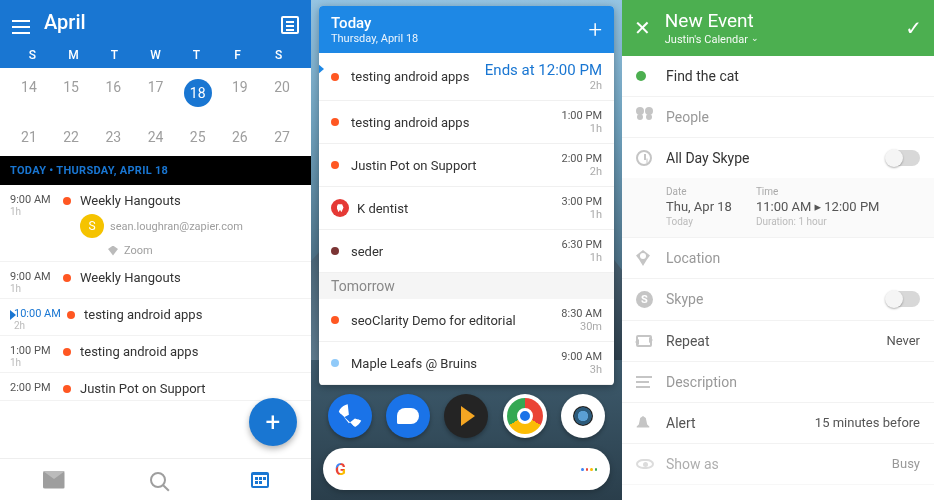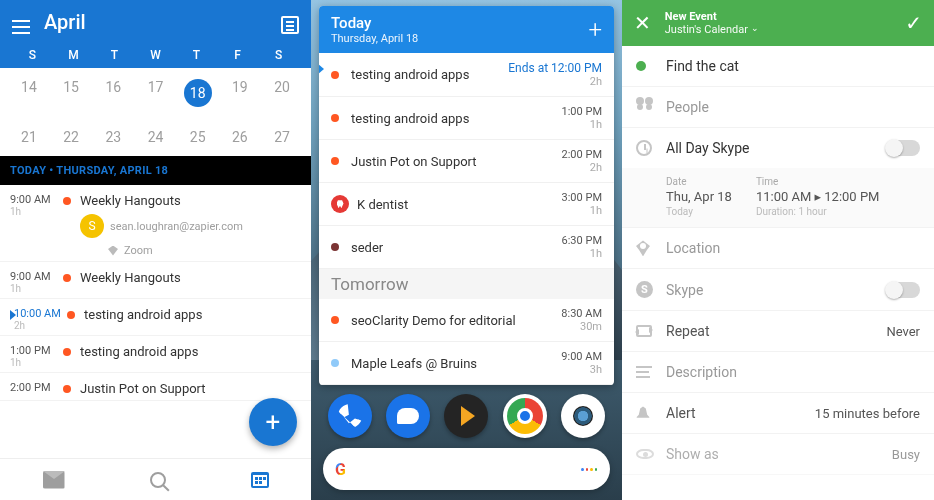--- a/index.html
+++ b/index.html
@@ -53,24 +53,24 @@
   .p2-header { background:#1e88e5; color:#fff; padding:8px 12px; display:flex; justify-content:space-between; align-items:center; }
   .p2-header-l { line-height:1.2; }
   .p2-today { font-size:15px; font-weight:500; }
   .p2-date { font-size:11px; opacity:0.92; }
   .p2-plus { font-size:24px; font-weight:300; }
   .p2-evt { display:flex; align-items:center; padding:8px 12px; border-bottom:1px solid #f0f0f0; font-size:13px; }
   .p2-evt .dot { margin-right:12px; }
   .p2-evt-t { flex:1; color:#333; }
   .p2-evt-r { text-align:right; font-size:11px; color:#555; }
   .p2-evt-r .dur { color:#aaa; }
-  .p2-ends { color:#1976d2 !important; font-size:12px; }
+  .p2-ends { color:#1976d2 !important; font-size:15px; }
   .p2-dent { width:18px; height:18px; border-radius:50%; background:#e53935; margin-right:8px; display:flex; align-items:center; justify-content:center; }
   .p2-dent::after { content:""; width:7px; height:8px; background:#fff; clip-path:polygon(20% 0,80% 0,100% 40%,70% 100%,50% 70%,30% 100%,0 40%); }
-  .p2-tom { background:#f5f5f5; color:#888; font-size:17px; padding:5px 12px; }
+  .p2-tom { background:#f5f5f5; color:#888; font-size:14px; padding:5px 12px; }
   .p2-tri { position:absolute; top:58px; left:-1px; width:0; height:0; border-top:5px solid transparent; border-bottom:5px solid transparent; border-left:6px solid #1e88e5; }
   .p2-dock { position:absolute; bottom:62px; left:0; right:0; display:flex; justify-content:space-around; padding:0 10px; }
   .dapp { width:44px; height:44px; border-radius:50%; display:flex; align-items:center; justify-content:center; box-shadow:0 2px 4px rgba(0,0,0,0.3); }
   .phone { background:#1a73e8; }
   .phone::after { content:""; width:18px; height:18px; border:3px solid #fff; border-radius:50%; clip-path:polygon(0 0,40% 0,45% 45%,25% 55%,45% 80%,70% 60%,100% 70%,100% 100%,75% 100%,0 30%); background:#fff; }
   .msg { background:#1a73e8; }
   .msg::after { content:""; width:22px; height:16px; background:#fff; border-radius:10px 10px 10px 2px; }
   .plex { background:#242424; }
   .plex::after { content:""; width:0; height:0; border-left:14px solid #f5a623; border-top:10px solid transparent; border-bottom:10px solid transparent; margin-left:4px; }
   .chrome { background:#fff; position:relative; }
@@ -81,21 +81,21 @@
   .p2-caret { position:absolute; bottom:112px; left:50%; transform:translateX(-50%); color:#fff; font-size:12px; }
   .p2-search { position:absolute; bottom:10px; left:12px; right:12px; height:42px; background:#fff; border-radius:21px; display:flex; align-items:center; padding:0 12px; box-shadow:0 2px 6px rgba(0,0,0,0.25); }
   .glogo { width:18px; height:18px; font-weight:bold; font-size:16px; background:linear-gradient(135deg,#4285f4 25%,#ea4335 25% 50%,#fbbc05 50% 75%,#34a853 75%); -webkit-background-clip:text; color:transparent; }
   .mic { margin-left:auto; width:18px; height:18px; display:flex; align-items:center; justify-content:center; }
   .mic span { width:3px; height:3px; border-radius:50%; }
 
   
   .p3-header { background:#4caf50; color:#fff; padding:10px 12px; display:flex; align-items:center; }
   .p3-x { font-size:20px; font-weight:300; margin-right:14px; }
   .p3-ht { flex:1; line-height:1.2; }
-  .p3-title { font-size:11px; font-weight:700; }
+  .p3-title { font-size:19px; font-weight:400; }
   .p3-sub { font-size:11px; opacity:0.95; display:flex; gap:3px; }
   .p3-chev { font-size:9px; }
   .p3-check { font-size:20px; }
   .p3-row { display:flex; align-items:center; padding:12px 14px; border-bottom:1px solid #f2f2f2; font-size:14px; }
   .p3-icon { width:30px; color:#bfbfbf; display:flex; justify-content:flex-start; }
   .p3-lab { flex:1; color:#999; }
   .p3-row.filled .p3-lab { color:#333; }
   .p3-val { color:#555; font-size:13px; }
   .greendot { width:10px; height:10px; border-radius:50%; background:#4caf50; }
   .people { width:20px; height:12px; position:relative; }

